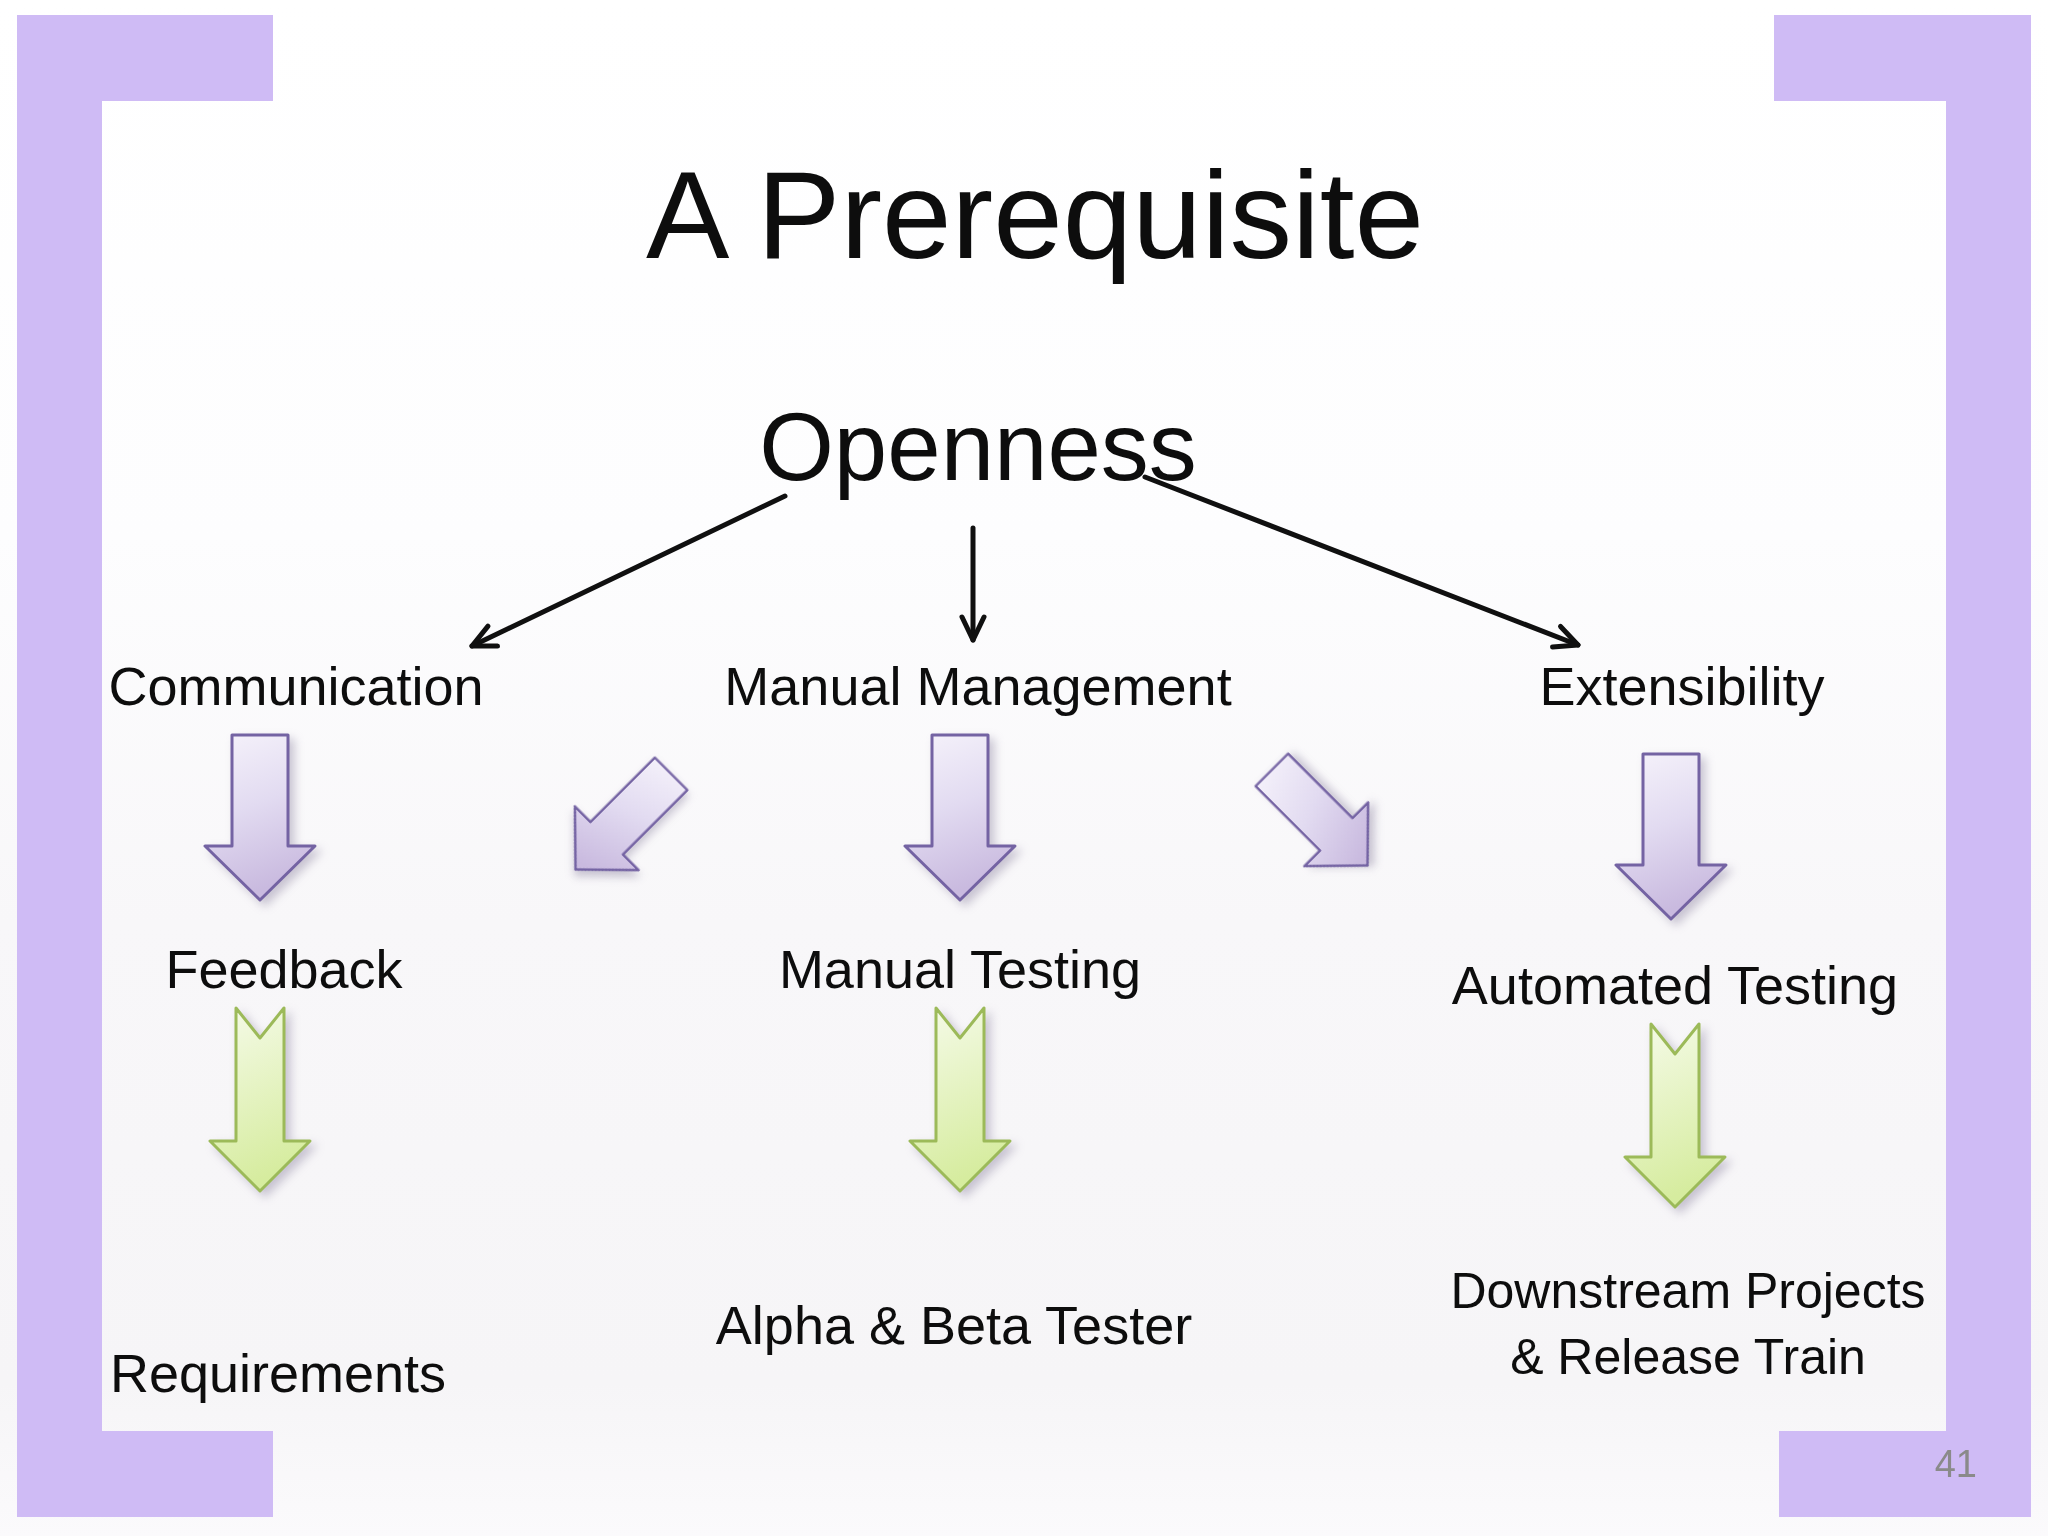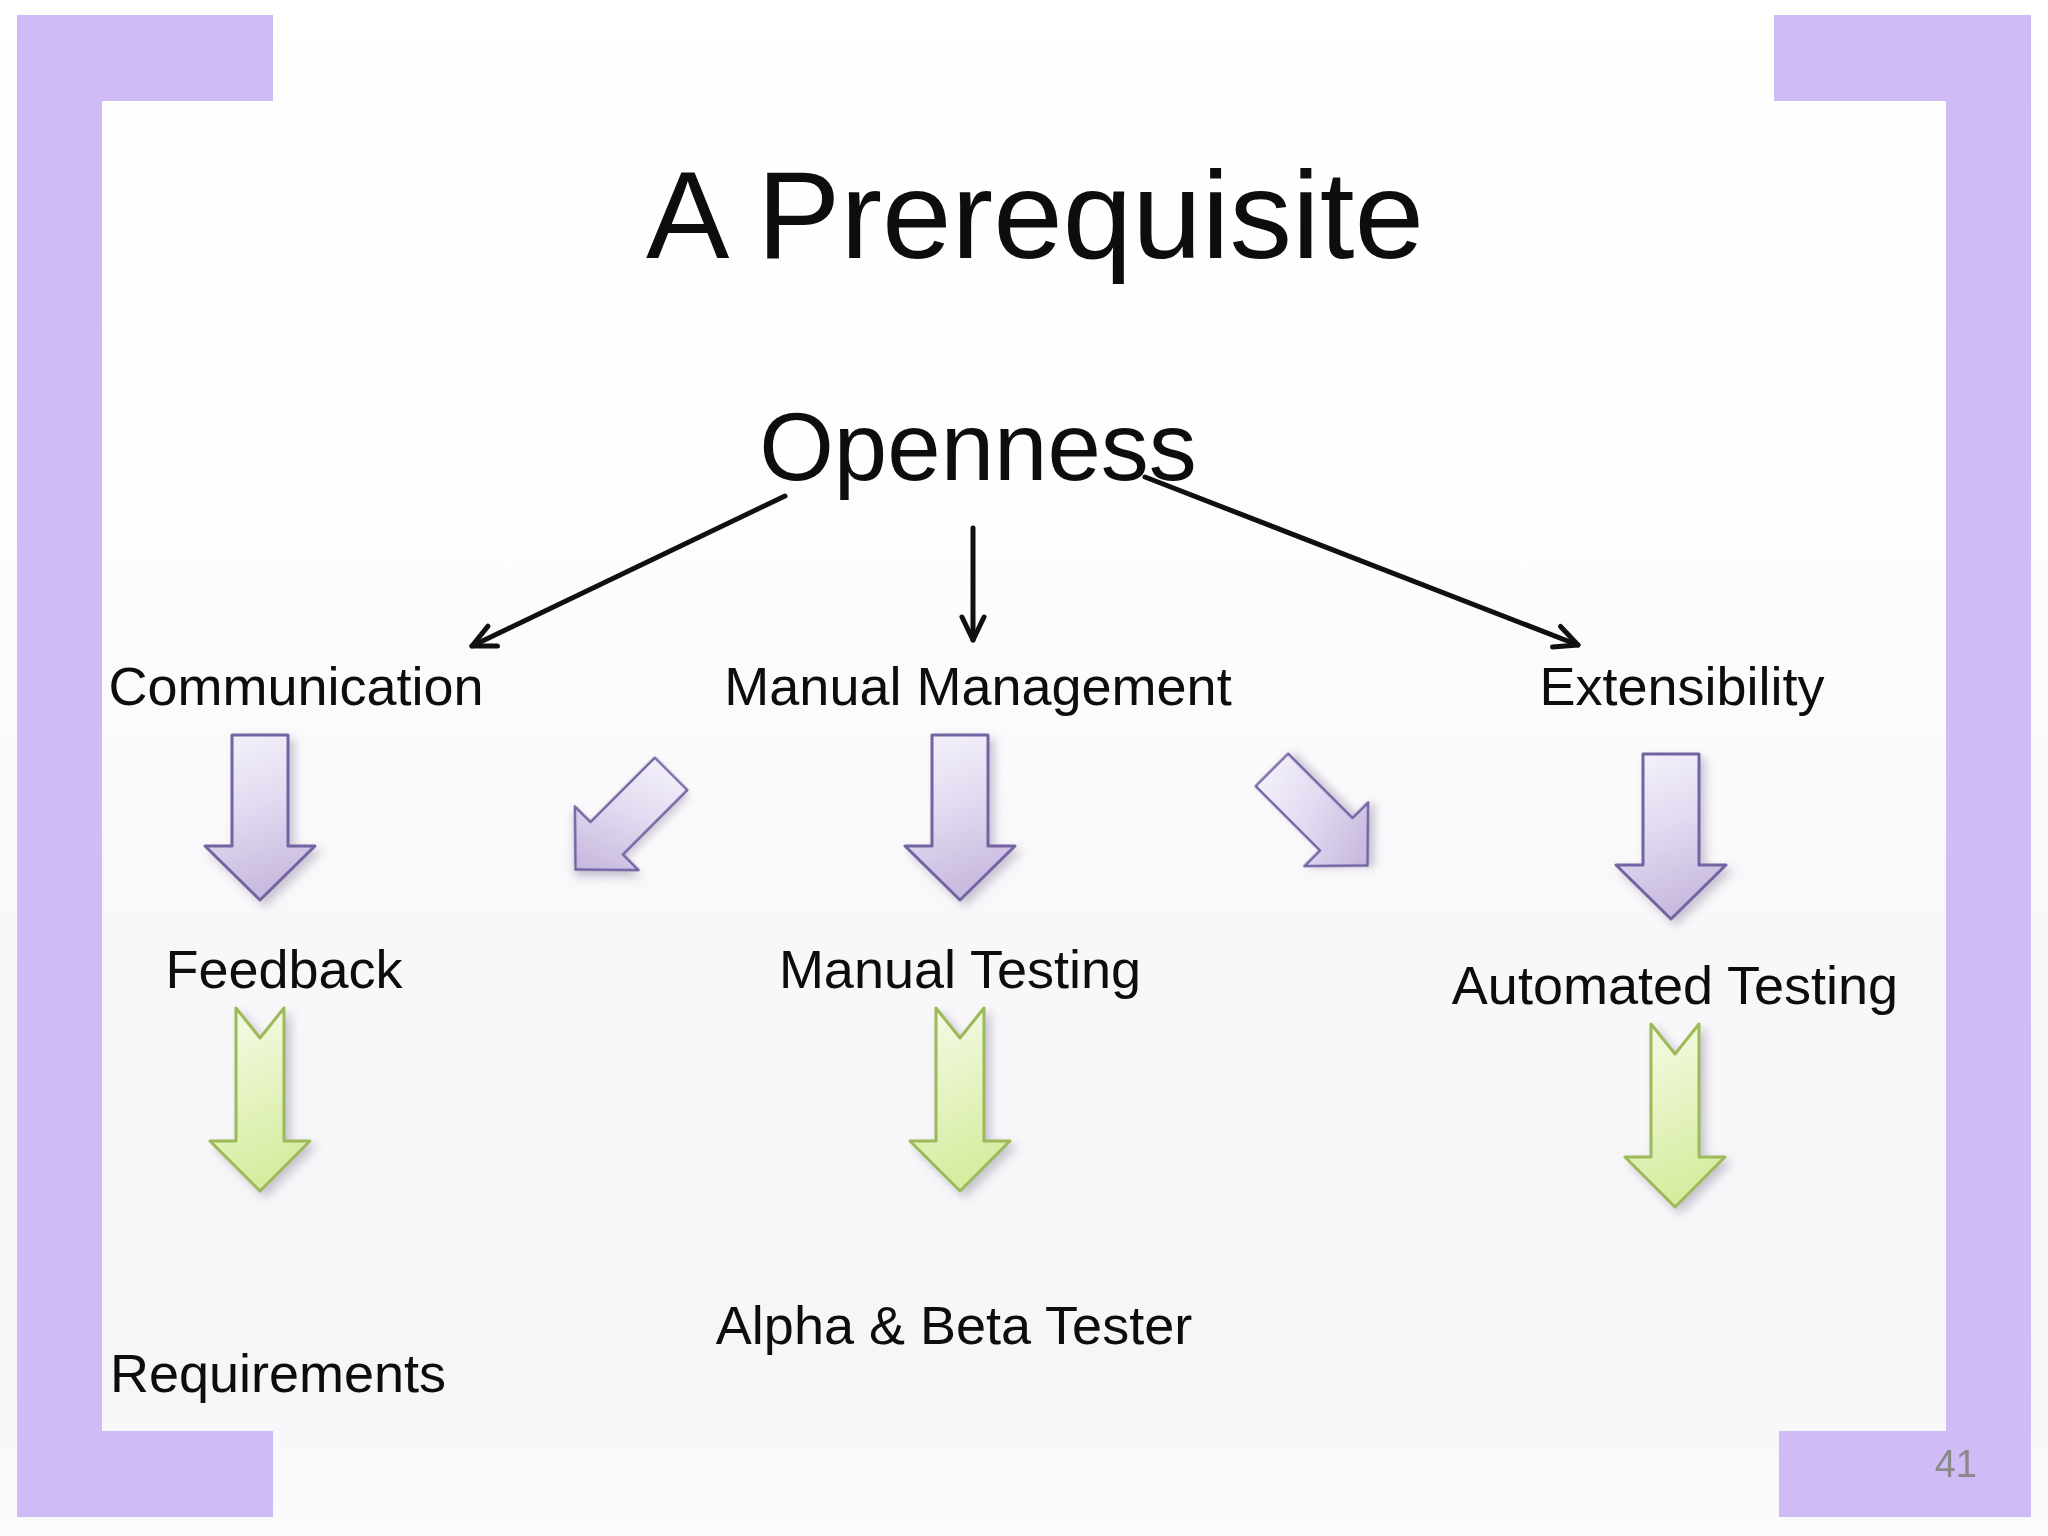--- a/index.html
+++ b/index.html
@@ -115,15 +115,17 @@
 
 <div class="txt lvl" id="lbl-communication">Communication</div>
 <div class="txt lvl" id="lbl-release">Manual Management</div>
 <div class="txt lvl" id="lbl-extensibility">Extensibility</div>
 <div class="txt lvl" id="lbl-feedback">Feedback</div>
 <div class="txt lvl" id="lbl-manual">Manual Testing</div>
 <div class="txt lvl" id="lbl-automated">Automated Testing</div>
 <div class="txt lvl" id="lbl-requirements">Requirements</div>
 <div class="txt lvl" id="lbl-alphabeta">Alpha &amp; Beta Tester</div>
 <div class="txt lvl" id="lbl-downstream">
+  <div>Downstream Projects</div>
+  <div>&amp; Release Train</div>
 </div>
 
 <div id="page-number">41</div>
 
 </body></html>

